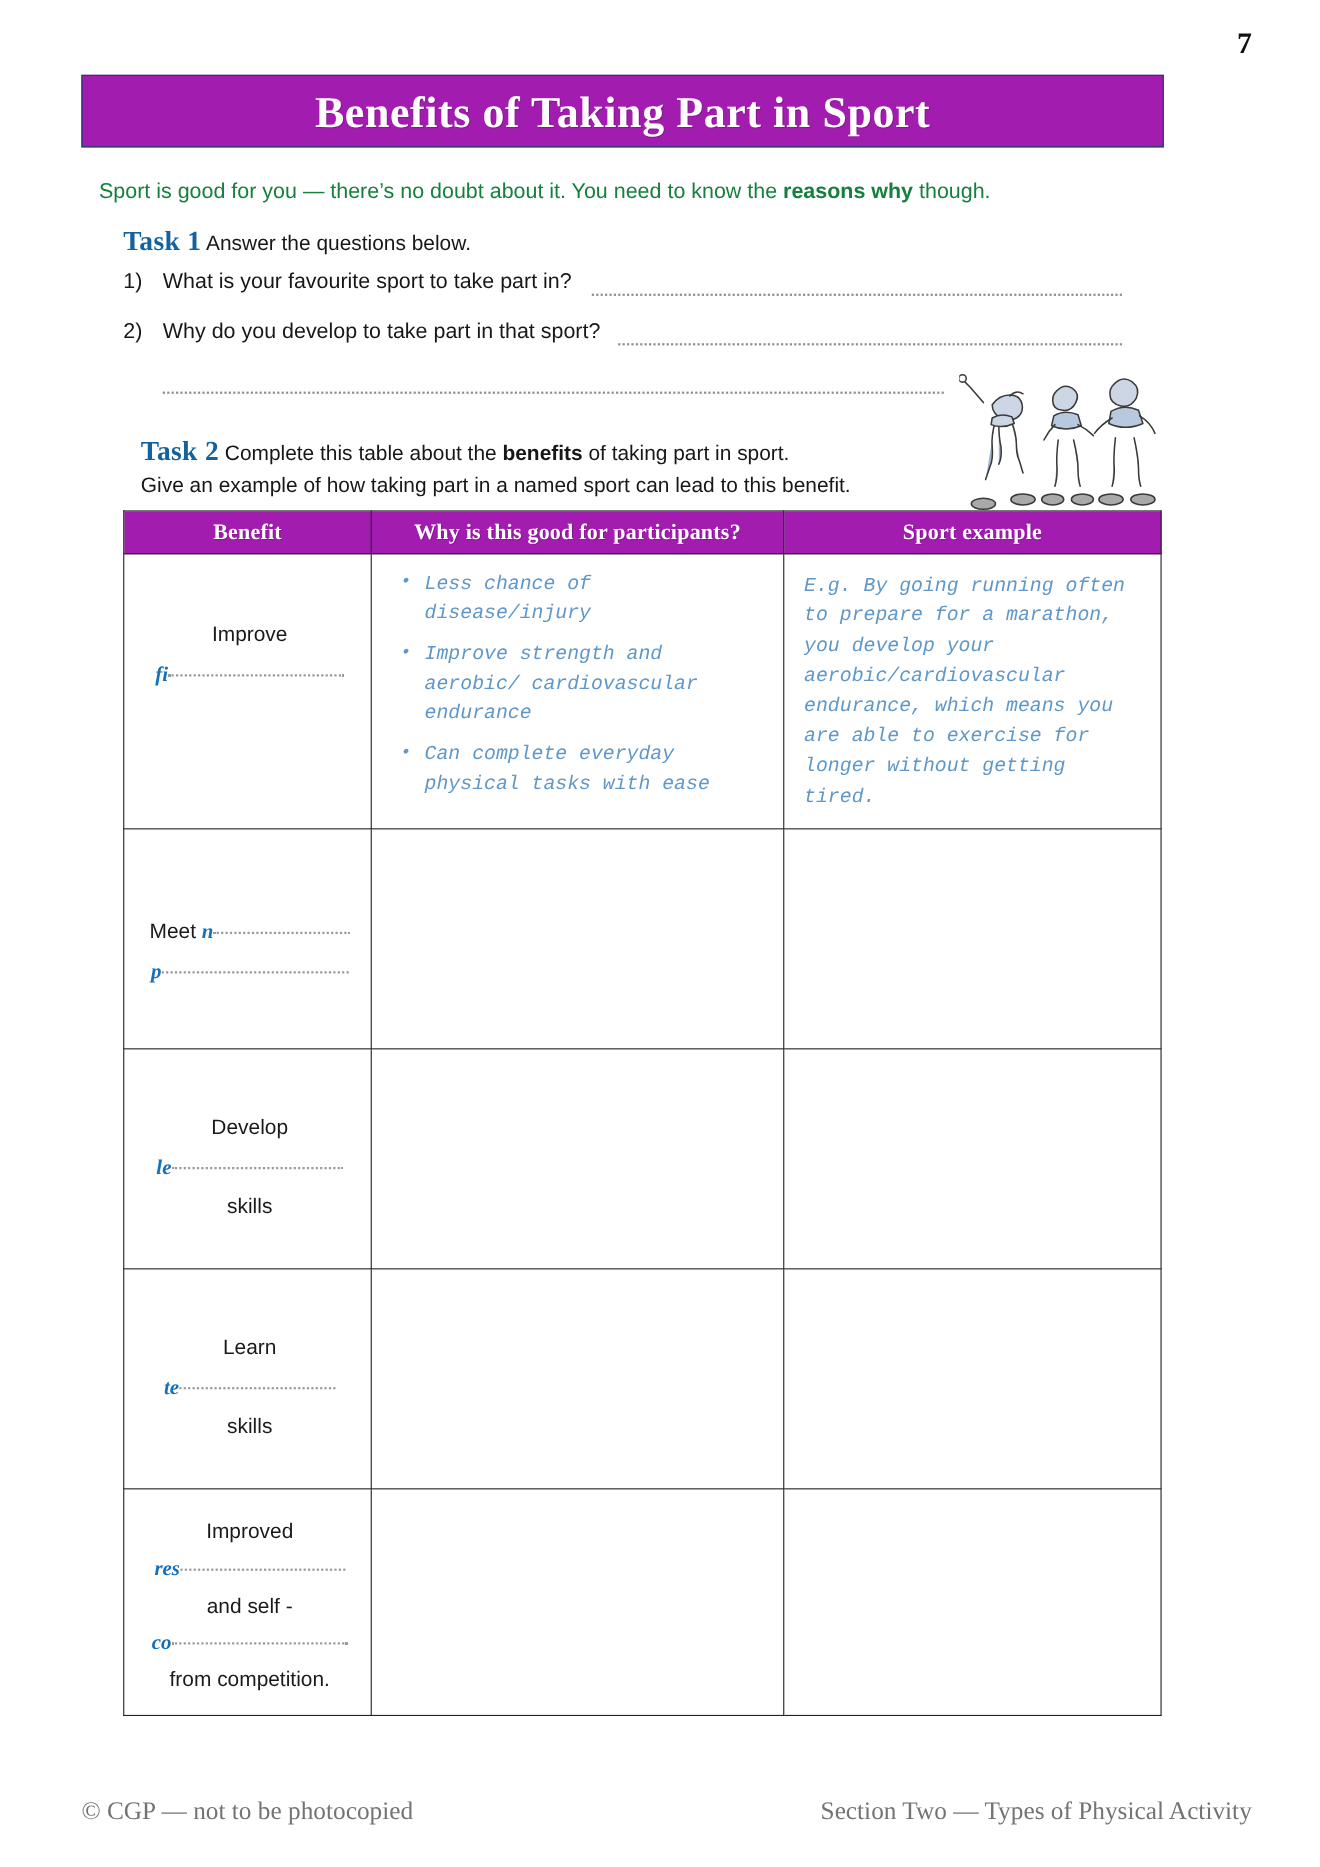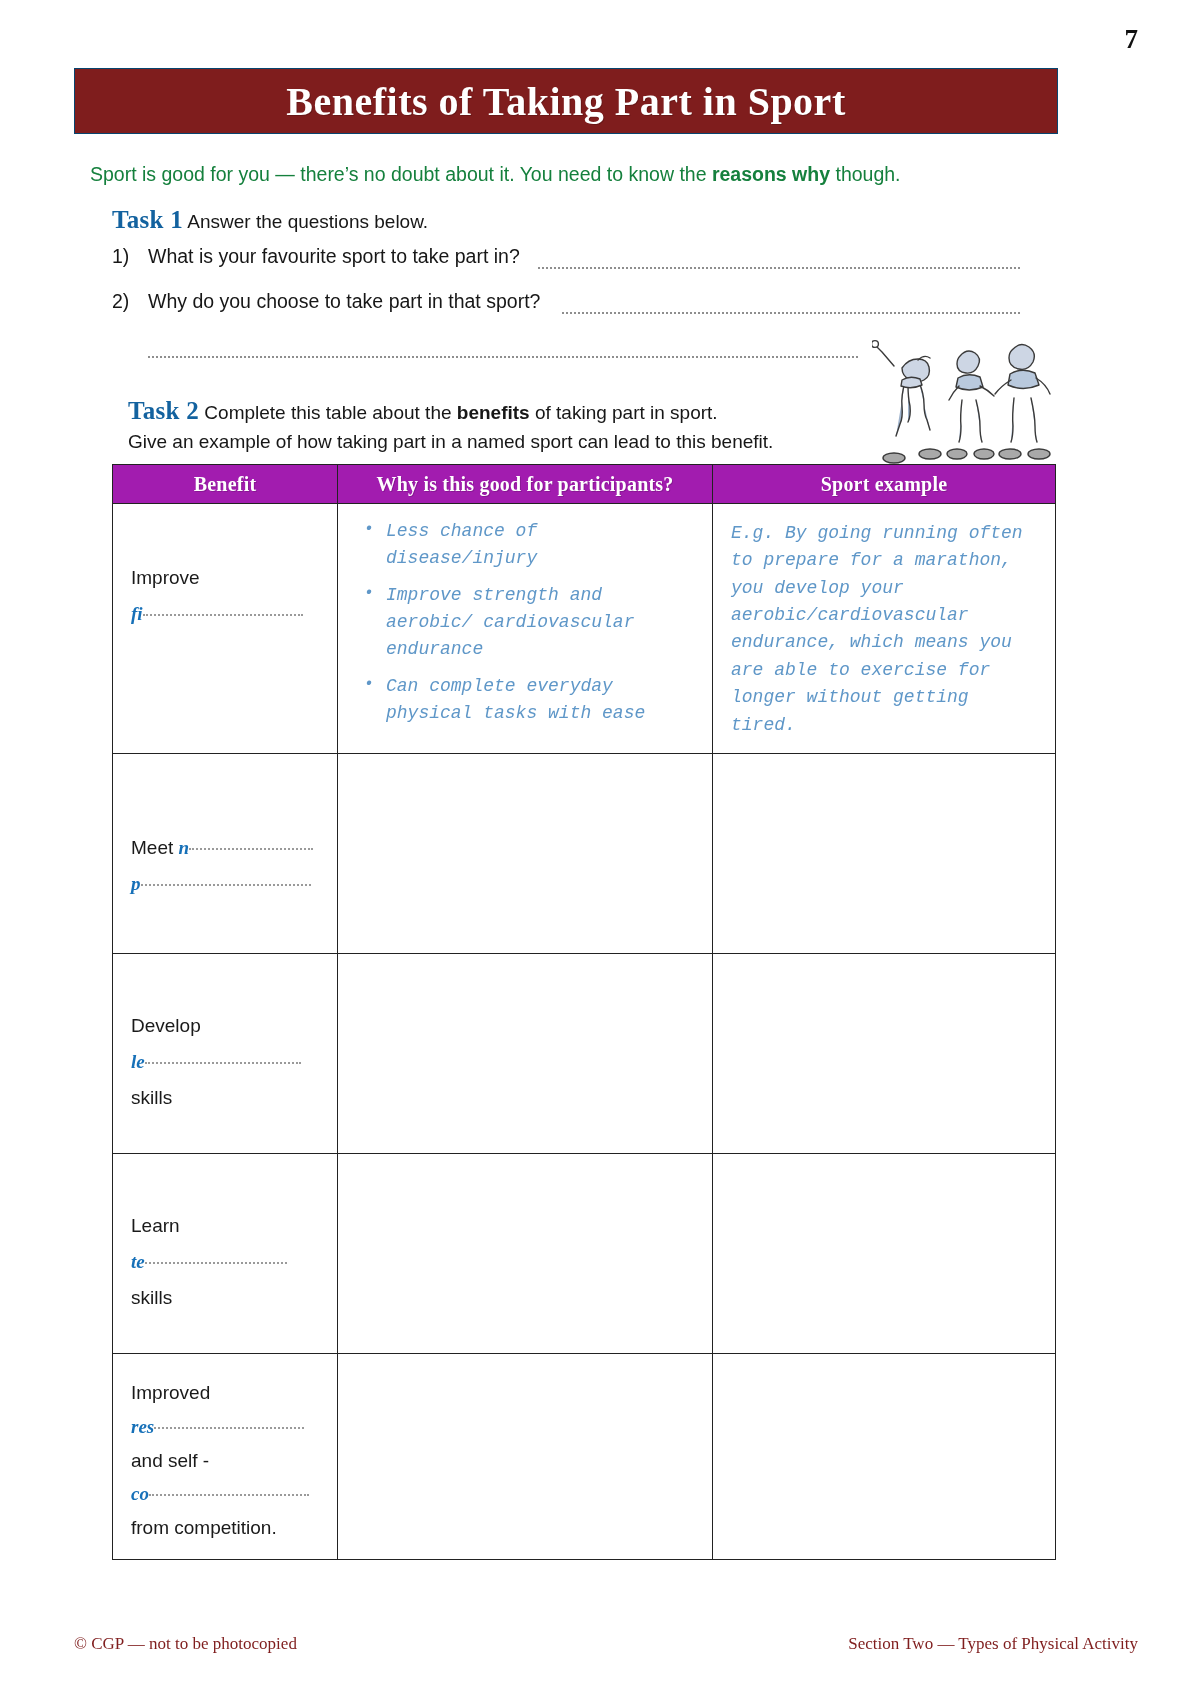--- a/index.html
+++ b/index.html
@@ -32,21 +32,21 @@
     color: #111;
   }
 
   
   .title-banner {
     position: absolute;
     left: 74px;
     top: 68px;
     width: 984px;
     height: 66px;
-    background: #7f1d1d;
+    background: #a21caf;
     border: 1px solid #07456f;
     box-sizing: border-box;
     display: flex;
     align-items: center;
     justify-content: center;
   }
   .title-banner .title-text {
     font-family: "Liberation Serif", serif;
     font-weight: bold;
     font-size: 40px;
@@ -154,21 +154,21 @@
     box-sizing: border-box;
     height: 100%;
   }
 
   
   .benefit-cell {
     font-size: 19px;
     color: #1a1a1a;
     line-height: 1.9;
   }
-  .benefit-line { display: block; white-space: nowrap; }
+  .benefit-line { display: block; white-space: nowrap; text-align: center; }
   .hint {
     font-family: "Liberation Serif", serif;
     font-style: italic;
     font-weight: bold;
     font-size: 19px;
     color: #1670b8;
   }
   .hint-dots {
     display: inline-block;
     border-bottom: 2.5px dotted #9a9a9a;
@@ -204,22 +204,22 @@
 
   
   .footer {
     position: absolute;
     left: 74px;
     right: 62px;
     top: 1634px;
     display: flex;
     justify-content: space-between;
     font-family: "Liberation Serif", serif;
-    font-size: 17px;
-    color: #7f1d1d;
+    font-size: 23px;
+    color: #737373;
   }
 </style>
 </head>
 <body>
 
 <div class="page">
 
   <div class="page-number">7</div>
 
   <div class="title-banner">
@@ -236,21 +236,21 @@
   </div>
 
   <div class="question" id="q1">
     <span class="q-num">1)</span>
     <span class="q-text">What is your favourite sport to take part in?</span>
   </div>
   <span class="dotline" id="q1-dots"></span>
 
   <div class="question" id="q2">
     <span class="q-num">2)</span>
-    <span class="q-text">Why do you choose to take part in that sport?</span>
+    <span class="q-text">Why do you develop to take part in that sport?</span>
   </div>
   <span class="dotline" id="q2-dots"></span>
   <span class="dotline" id="q2-dots-2"></span>
 
   <div class="task-head" id="task2-head">
     <span class="task-label">Task 2</span>
     <span class="task-desc">Complete this table about the </span><b class="task-desc">benefits</b><span class="task-desc"> of taking part in sport.</span>
     <div class="task-desc">Give an example of how taking part in a named sport can lead to this benefit.</div>
   </div>
 

